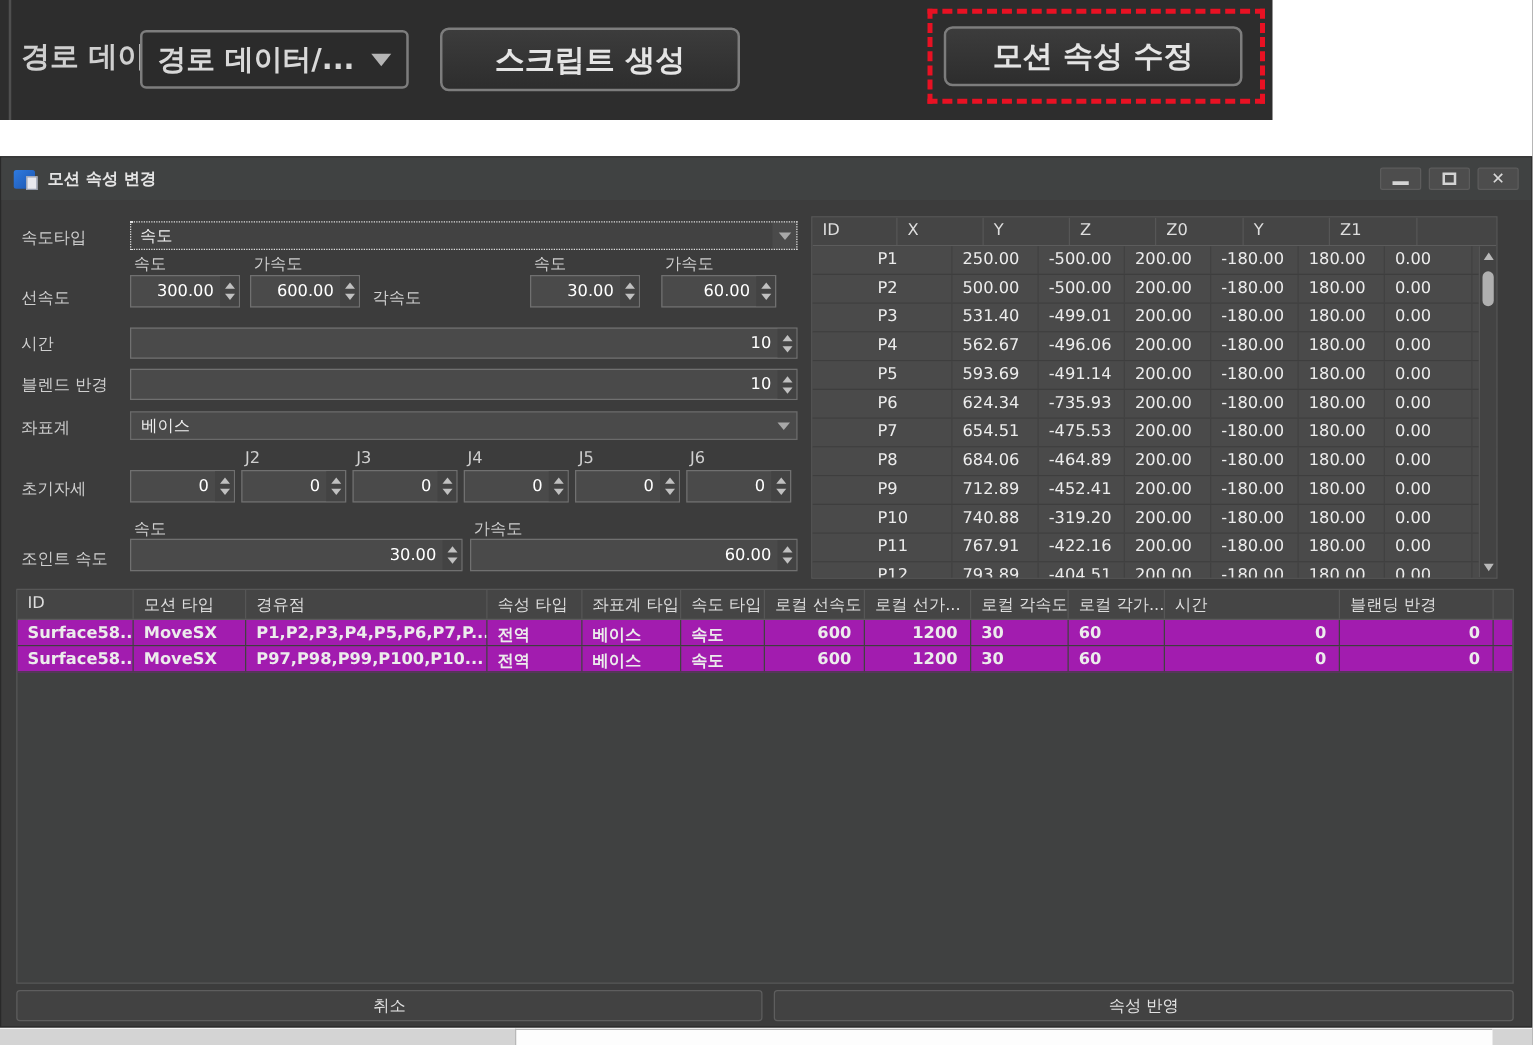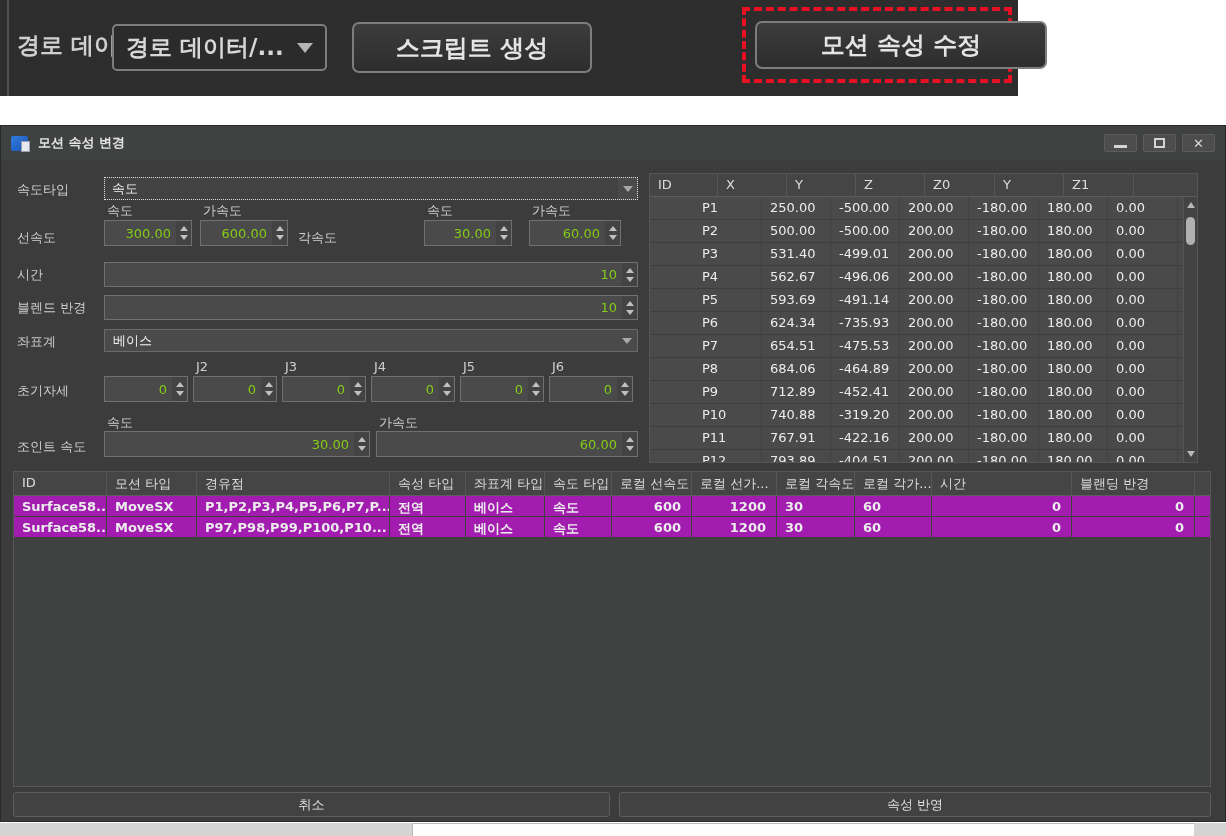--- a/index.html
+++ b/index.html
@@ -13,21 +13,21 @@
   .tb-combo { position:absolute; left:112px; top:24px; width:215px; height:47px; background:#2b2b2b;
       border:2px solid #7d7d7d; border-radius:5px; display:flex; align-items:center;
       padding:0 12px; color:#d8d8d8; font-size:23px; font-weight:bold; }
   .tb-combo .arrow { margin-left:auto; width:0; height:0; border-left:8px solid transparent;
       border-right:8px solid transparent; border-top:10px solid #b5b5b5; }
   .tb-btn { position:absolute; height:51px; background:linear-gradient(#3c3c3c,#2d2d2d);
       border:2px solid #7d7d7d; border-radius:7px; color:#e4e4e4; font-size:24px; font-weight:bold;
       display:flex; align-items:center; justify-content:center; cursor:pointer; }
   .tb-btn.script { left:352px; top:22px; width:240px; }
   .redbox { position:absolute; left:742px; top:7px; width:270px; height:76px; border:4px dashed #e81123; }
-  .tb-btn.motion { left:9px; top:10px; width:292px; height:48px; position:absolute; }
+  .tb-btn.motion { left:9px; top:10px; width:239px; height:48px; position:absolute; }
 
   
   .dialog { position:absolute; left:0; top:125px; width:1226px; height:697px; background:#3c3c3c;
       border:1px solid #292929; color:#d8d8d8; font-size:13px; }
   .titlebar { position:absolute; left:0; top:0; width:100%; height:34px; background:#404242;
       display:flex; align-items:center; padding:0 10px; }
   .app-icon { width:17px; height:15px; background:linear-gradient(135deg,#2f7be0,#1c55b0);
       border-radius:2px; position:relative; }
   .app-icon::after { content:""; position:absolute; right:-2px; bottom:-1px; width:7px; height:9px;
       background:#e8e8ee; border:1px solid #9aa0b0; }
@@ -46,21 +46,21 @@
   .combo .ctext { flex:1; padding-left:8px; color:#f0f0f0; }
   .combo .cab { width:20px; height:100%; display:flex; align-items:center; justify-content:center; background:#4a4a4a; }
   .combo .cab i { width:0; height:0; border-left:5px solid transparent; border-right:5px solid transparent;
       border-top:6px solid #a8a8a8; }
   .combo.focus { outline:1px dotted #e0e0e0; outline-offset:-1px; }
   .combo.solid { border:1px solid #6a6a6a; background:#4a4a4a; }
   .combo.solid .cab { background:transparent; }
 
   .spin { position:absolute; height:26px; background:#4a4a4a; border:1px solid #707070;
       display:flex; align-items:center; }
-  .spin .sval { flex:1; text-align:right; padding-right:5px; color:#84cc16; font-size:13px; white-space:nowrap; }
+  .spin .sval { flex:1; text-align:right; padding-right:5px; color:#ffffff; font-size:13px; white-space:nowrap; }
   .spin .sbtns { width:15px; height:100%; display:flex; flex-direction:column; align-items:center;
       justify-content:center; gap:4px; background:#434343; }
   .spin .sbtns .up { width:0; height:0; border-left:4px solid transparent; border-right:4px solid transparent;
       border-bottom:5px solid #c0c0c0; }
   .spin .sbtns .dn { width:0; height:0; border-left:4px solid transparent; border-right:4px solid transparent;
       border-top:5px solid #c0c0c0; }
 
   
   .ptable { position:absolute; left:648px; top:47px; width:549px; height:290px; background:#474747;
       overflow:hidden; border:1px solid #555; }

